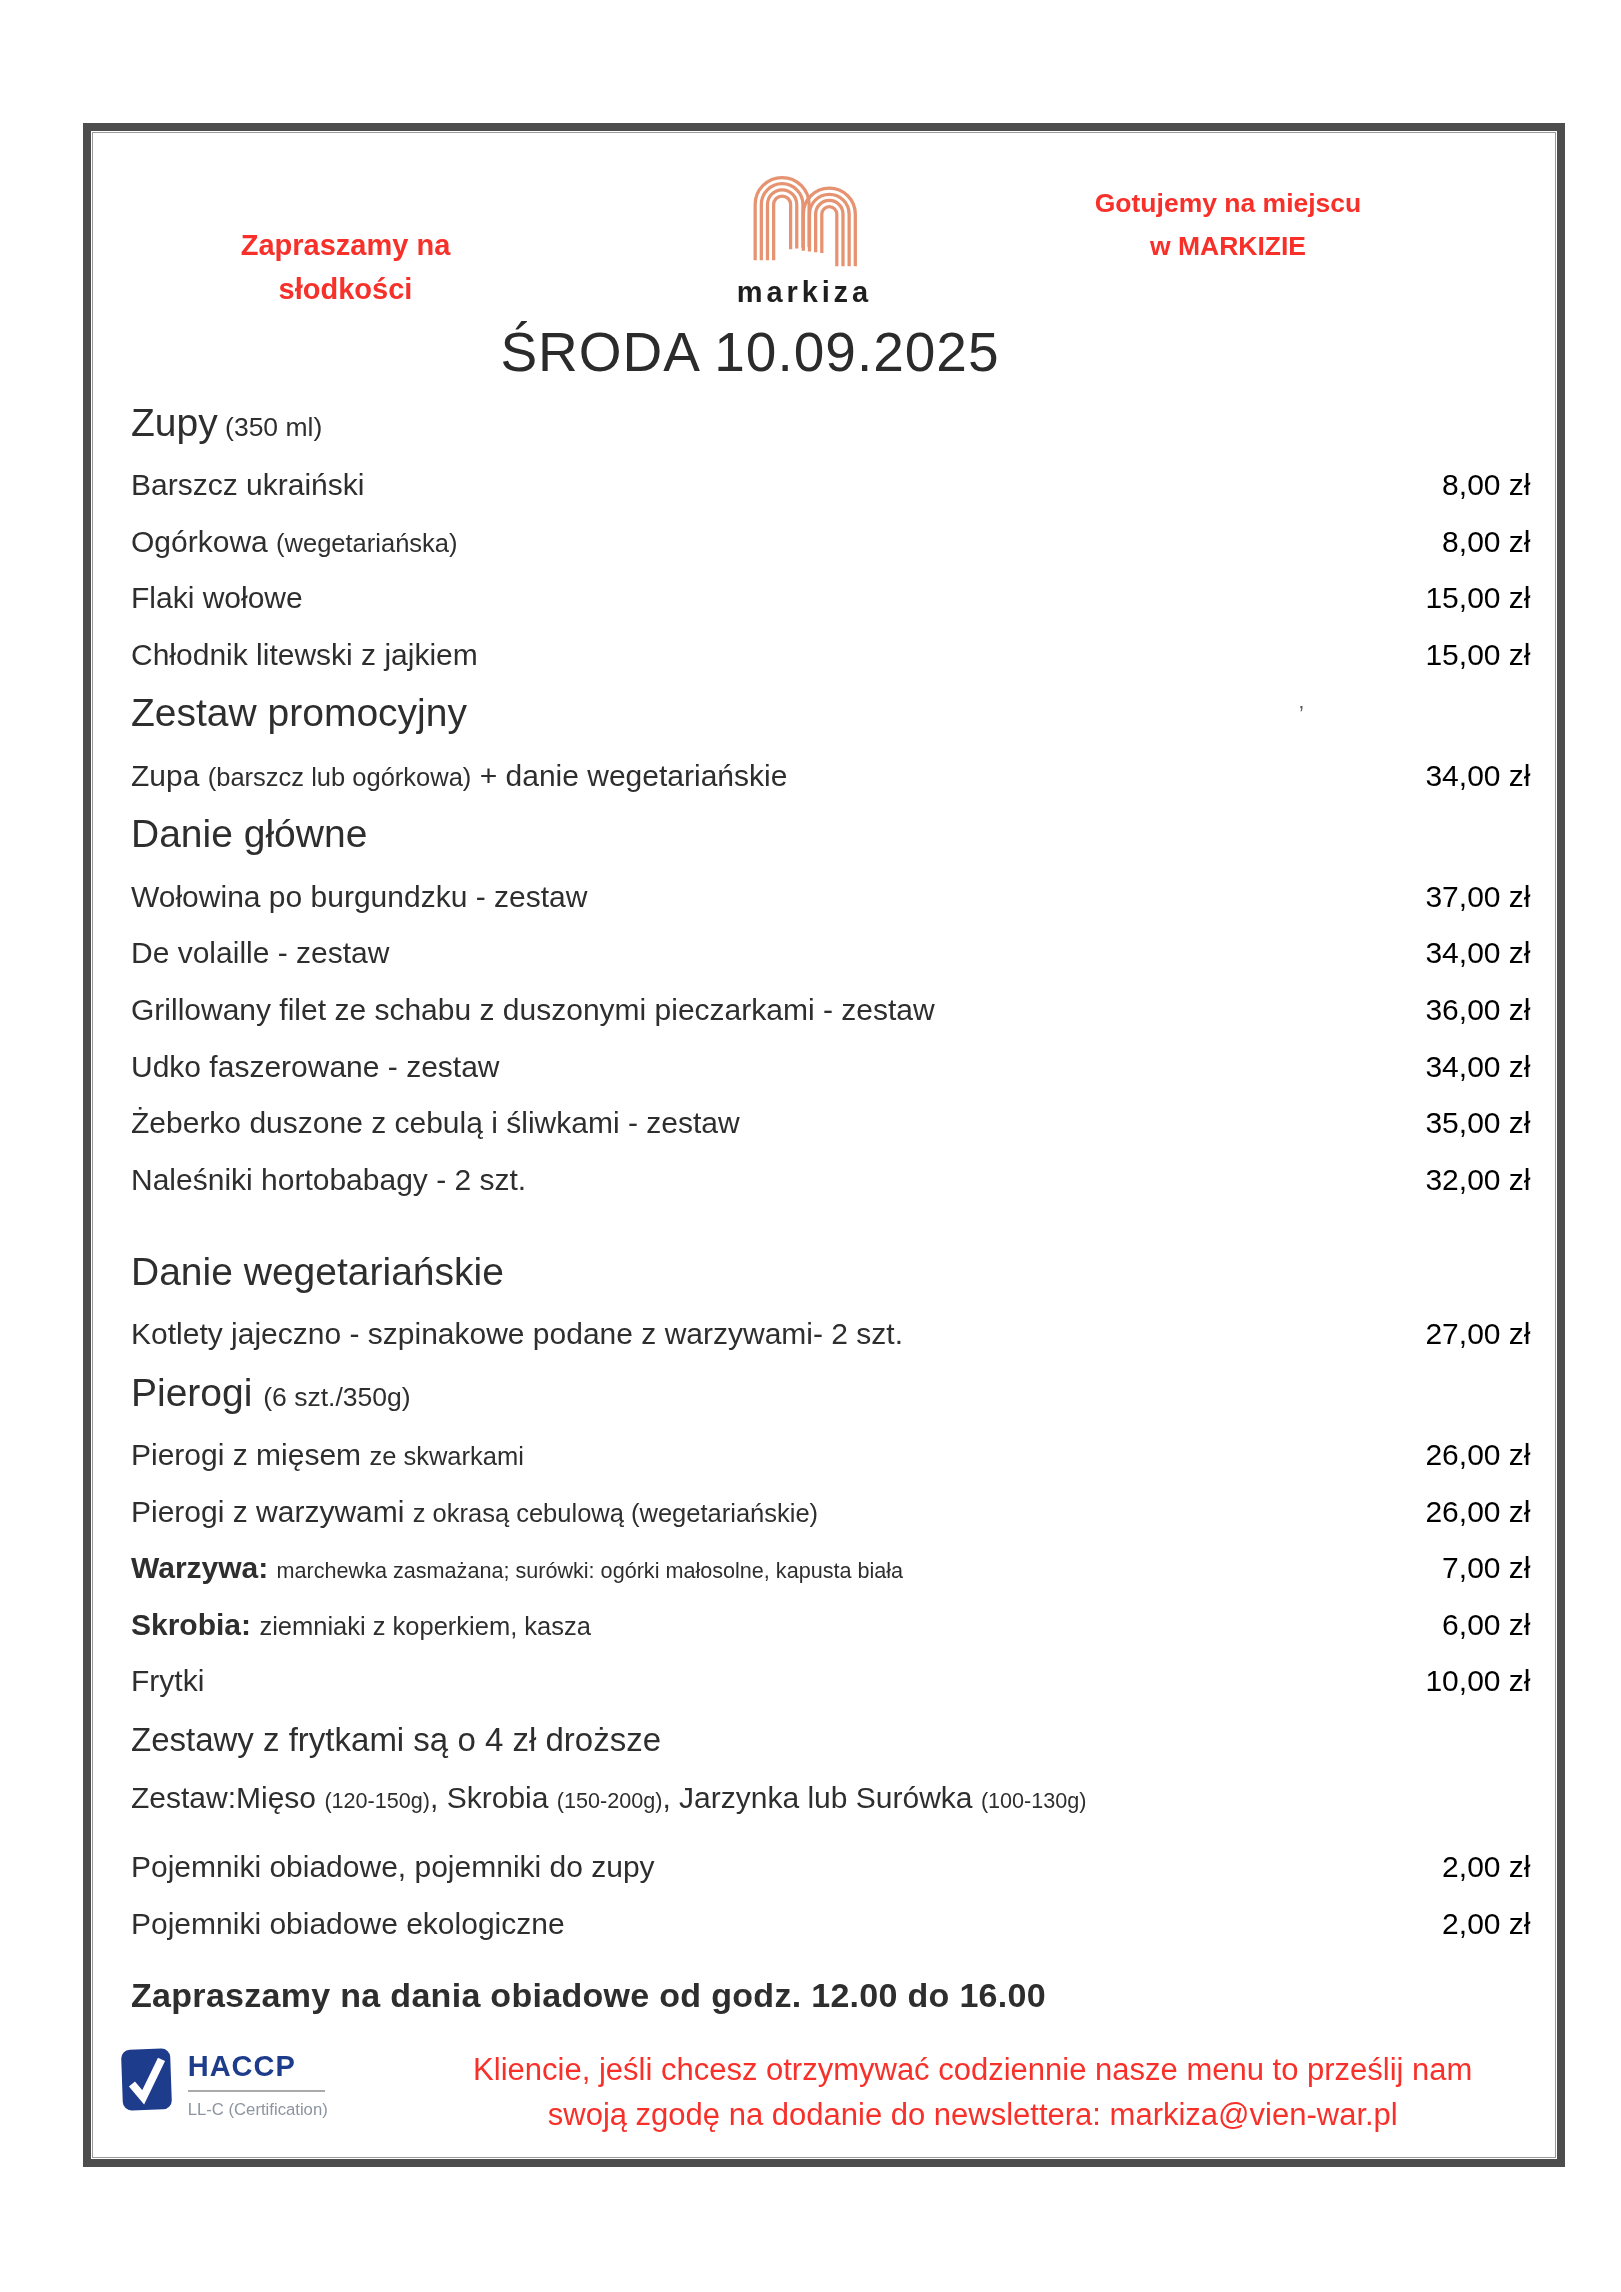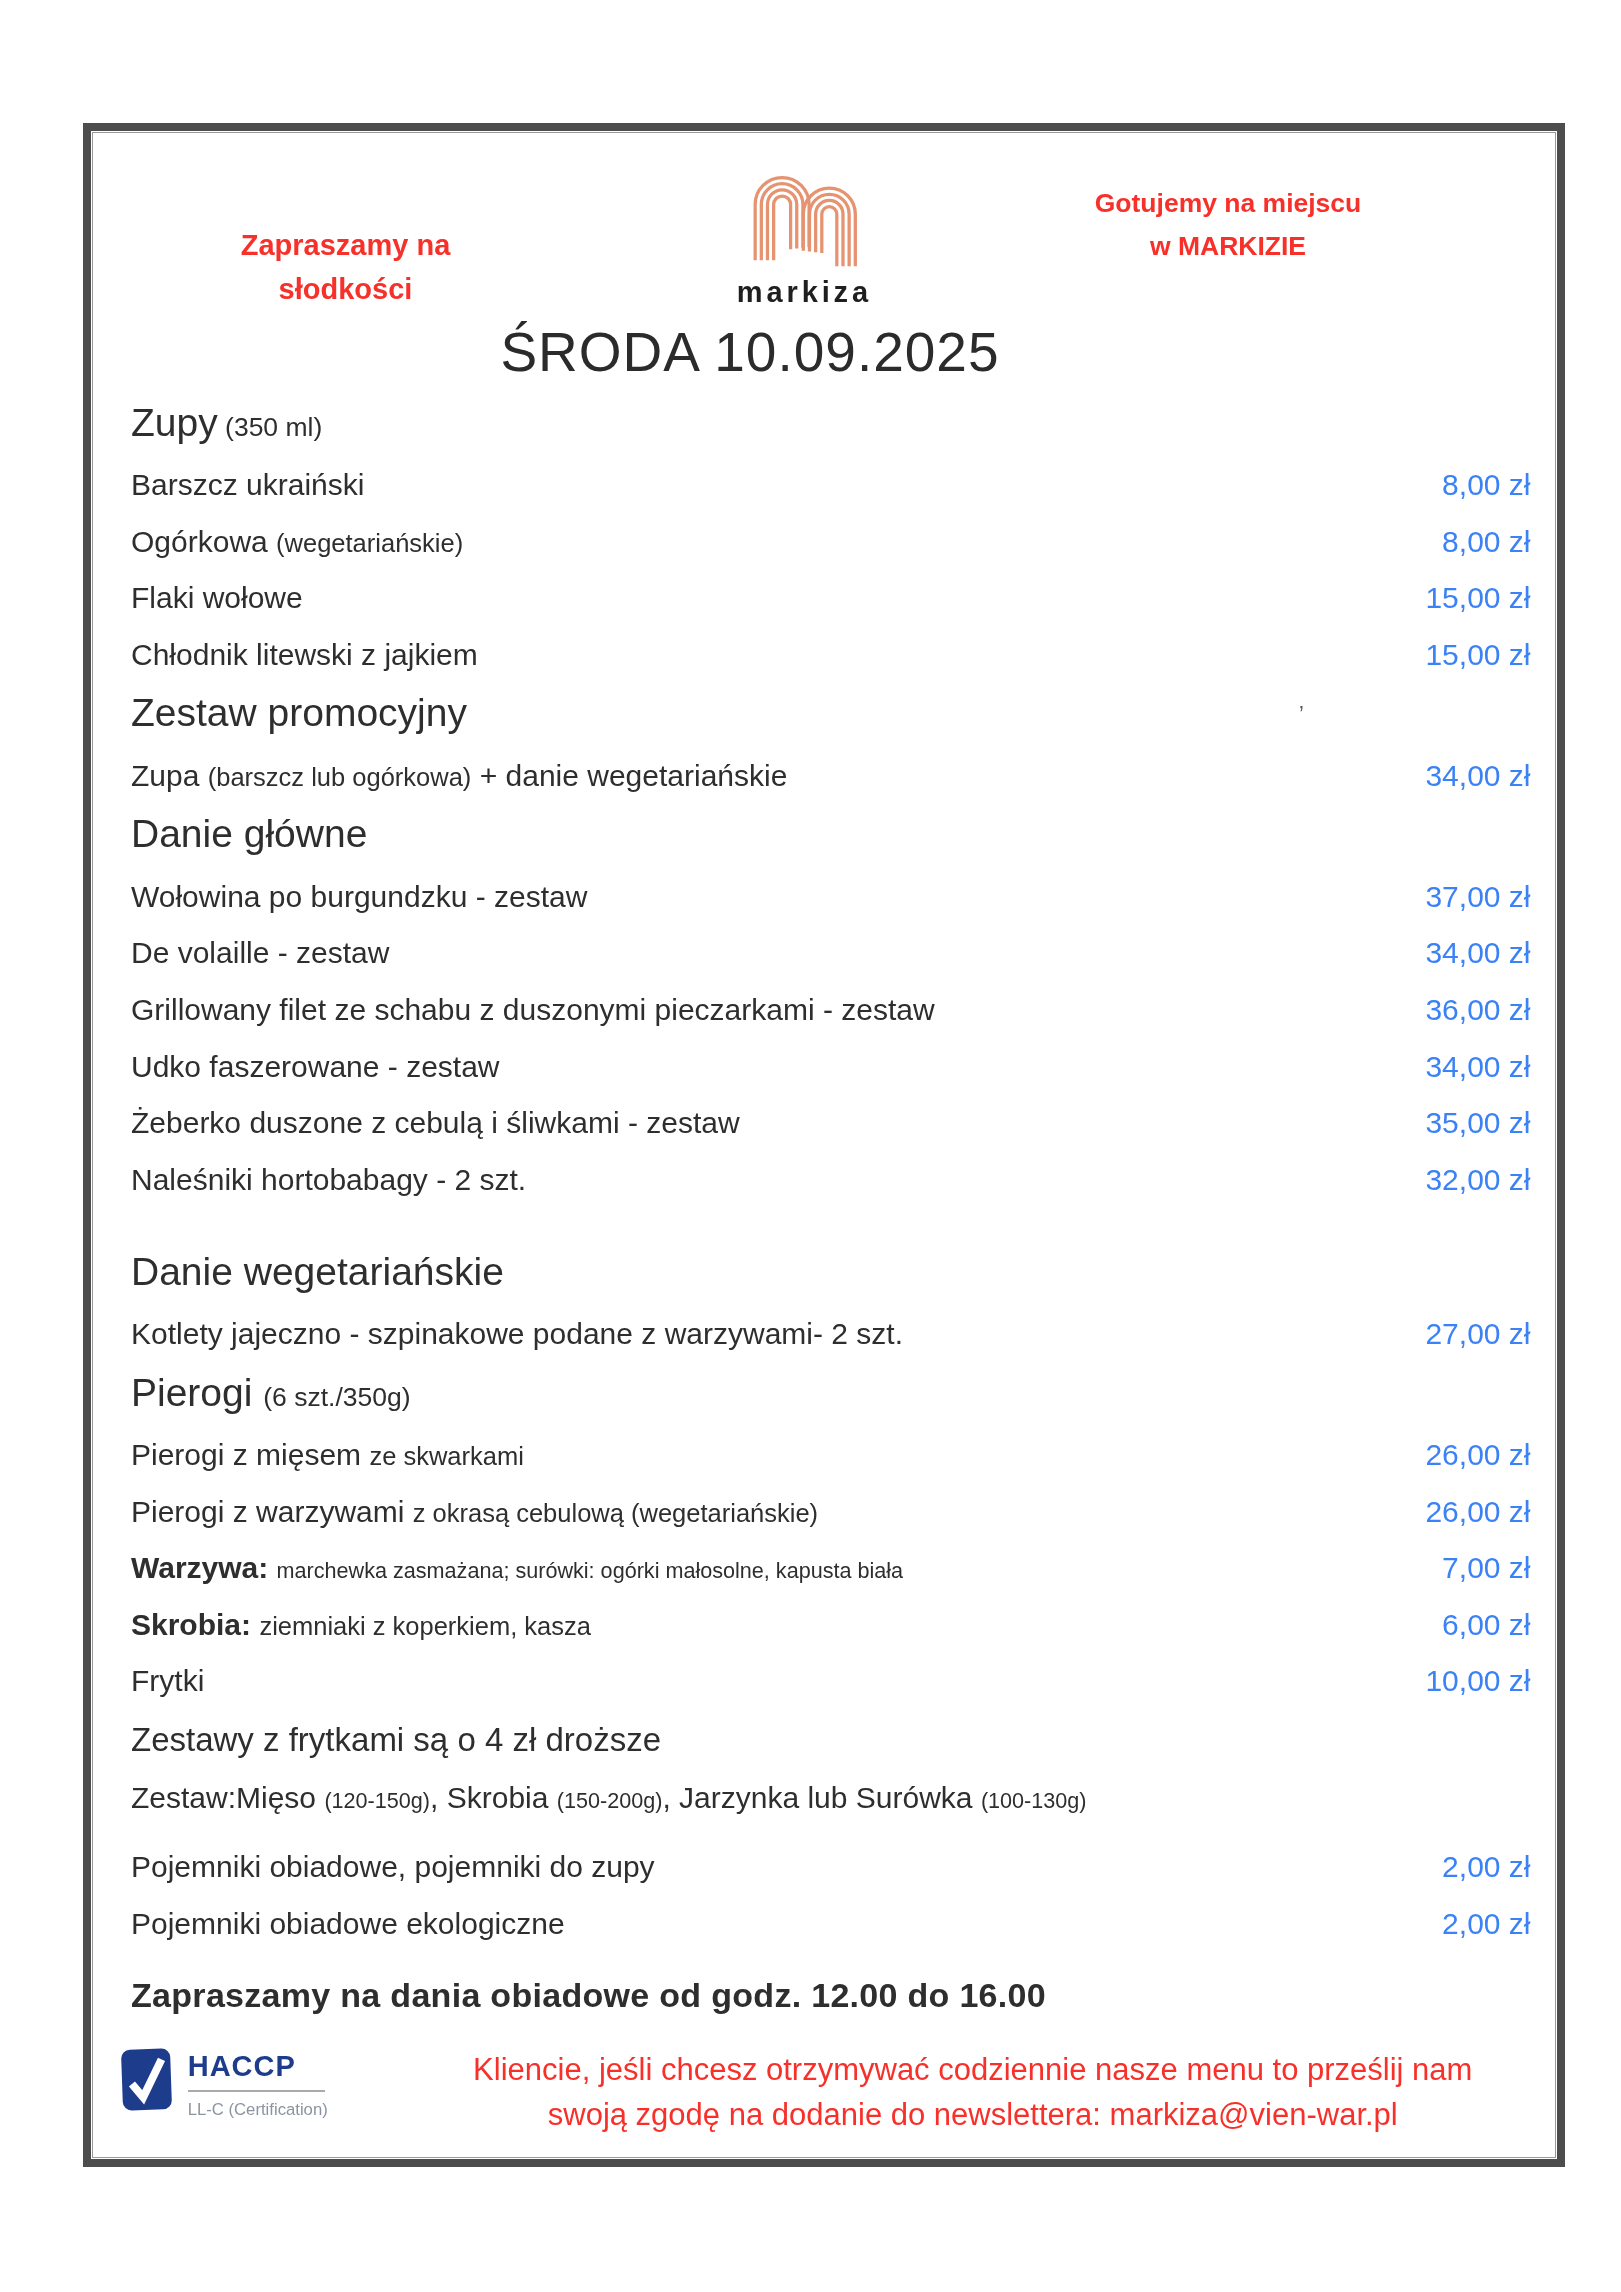--- a/index.html
+++ b/index.html
@@ -34,21 +34,21 @@
     font-size:55px;font-weight:400;letter-spacing:1px;color:#2b2b2b;
     text-align:center;transform:translateX(-74px);line-height:59px;white-space:nowrap;
   }
   
   .rows{padding:0 26.5px 0 30px;margin-top:9.8px;}
   .row{display:flex;justify-content:space-between;align-items:baseline;margin-top:20.6px;line-height:1.2;margin-left:10px;}
   .row-header{margin-top:17.6px;}
   .gap-large{margin-top:51px;}
   .gap-medium{margin-top:33px;}
   .dish{white-space:nowrap;}
-  .price{font-size:30px;white-space:nowrap;margin-left:19.6px;flex-shrink:0;color:#3b82f6;}
+  .price{font-size:30px;white-space:nowrap;margin-left:19.6px;flex-shrink:0;color:#000000;}
   .seg-xl{font-size:39px;}
   .seg-md{font-size:26.5px;}
   .seg-lg{font-size:30px;}
   .seg-sm{font-size:25.5px;}
   .seg-xs{font-size:21.6px;}
   .seg-lgb{font-size:30px;font-weight:700;}
   .seg-big{font-size:33px;}
   .seg-bigb{font-size:34px;font-weight:700;letter-spacing:0.3px;}
   
   .footer{display:flex;align-items:center;margin-top:15.7px;padding:0 26.5px 0 30px;}
@@ -96,21 +96,21 @@
   <div class="rows" id="menu-rows">
       <div class="row row-header">
         <span class="dish"><span class="seg seg-xl">Zupy</span><span class="seg seg-md"> (350 ml)</span></span>
         <span class="price"></span>
       </div>
       <div class="row row-item">
         <span class="dish"><span class="seg seg-lg">Barszcz ukraiński</span></span>
         <span class="price">8,00 zł</span>
       </div>
       <div class="row row-item">
-        <span class="dish"><span class="seg seg-lg">Ogórkowa </span><span class="seg seg-sm">(wegetariańskie)</span></span>
+        <span class="dish"><span class="seg seg-lg">Ogórkowa </span><span class="seg seg-sm">(wegetariańska)</span></span>
         <span class="price">8,00 zł</span>
       </div>
       <div class="row row-item">
         <span class="dish"><span class="seg seg-lg">Flaki wołowe</span></span>
         <span class="price">15,00 zł</span>
       </div>
       <div class="row row-item">
         <span class="dish"><span class="seg seg-lg">Chłodnik litewski z jajkiem</span></span>
         <span class="price">15,00 zł</span>
       </div>

